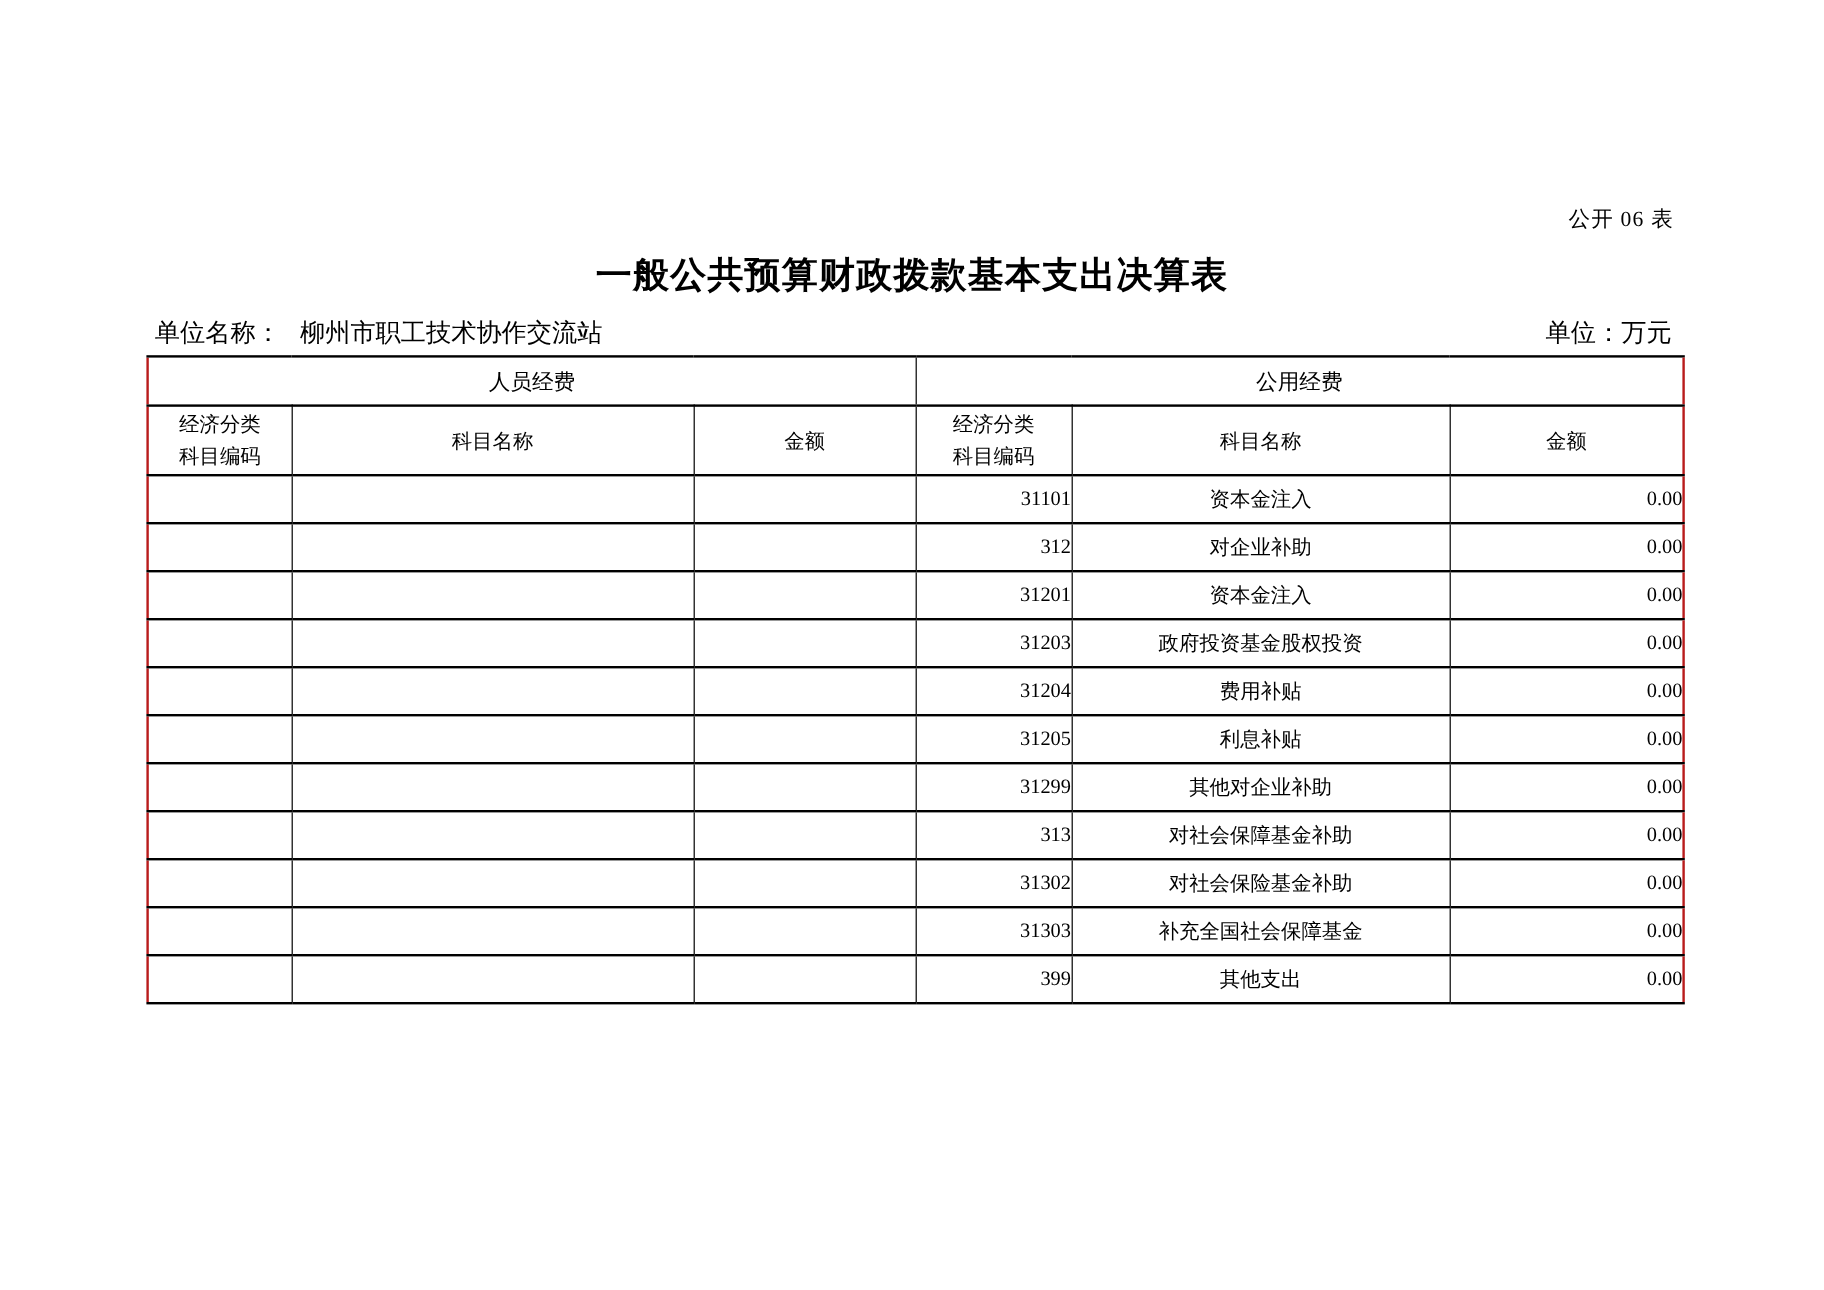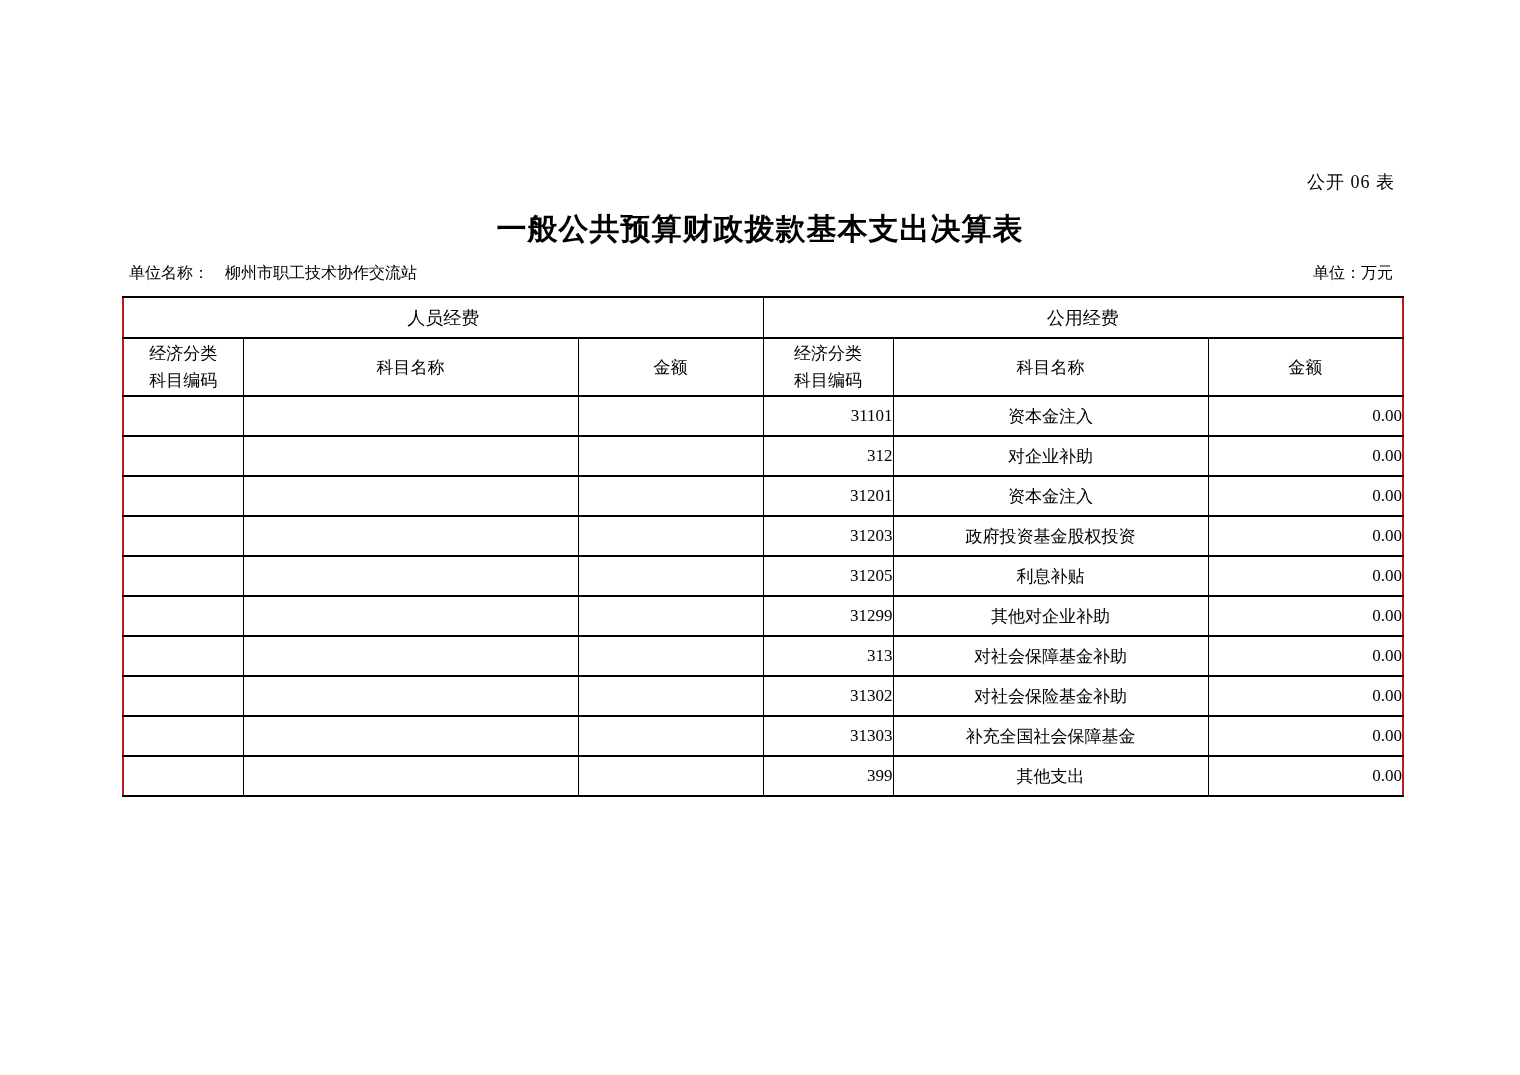--- a/index.html
+++ b/index.html
@@ -31,21 +31,21 @@
     letter-spacing: 1px;
   }
   .info-row {
     position: absolute;
     top: 263px;
     left: 129px;
     width: 1264px;
     display: flex;
     justify-content: space-between;
     align-items: center;
-    font-size: 16px;
+    font-size: 21px;
     gap: 23px;
   }
   .unit-name-value { margin-left: 16px; }
   .table-wrap {
     position: absolute;
     top: 296px;
     left: 122px;
   }
   table.budget {
     border-collapse: collapse;
@@ -157,20 +157,28 @@
         <td class="cell-name"></td>
         <td class="cell-amount"></td>
         <td class="cell-code">31203</td>
         <td class="cell-name">政府投资基金股权投资</td>
         <td class="cell-amount">0.00</td>
       </tr>
       <tr class="row-data">
         <td class="cell-code"></td>
         <td class="cell-name"></td>
         <td class="cell-amount"></td>
+        <td class="cell-code">31204</td>
+        <td class="cell-name">费用补贴</td>
+        <td class="cell-amount">0.00</td>
+      </tr>
+      <tr class="row-data">
+        <td class="cell-code"></td>
+        <td class="cell-name"></td>
+        <td class="cell-amount"></td>
         <td class="cell-code">31205</td>
         <td class="cell-name">利息补贴</td>
         <td class="cell-amount">0.00</td>
       </tr>
       <tr class="row-data">
         <td class="cell-code"></td>
         <td class="cell-name"></td>
         <td class="cell-amount"></td>
         <td class="cell-code">31299</td>
         <td class="cell-name">其他对企业补助</td>

